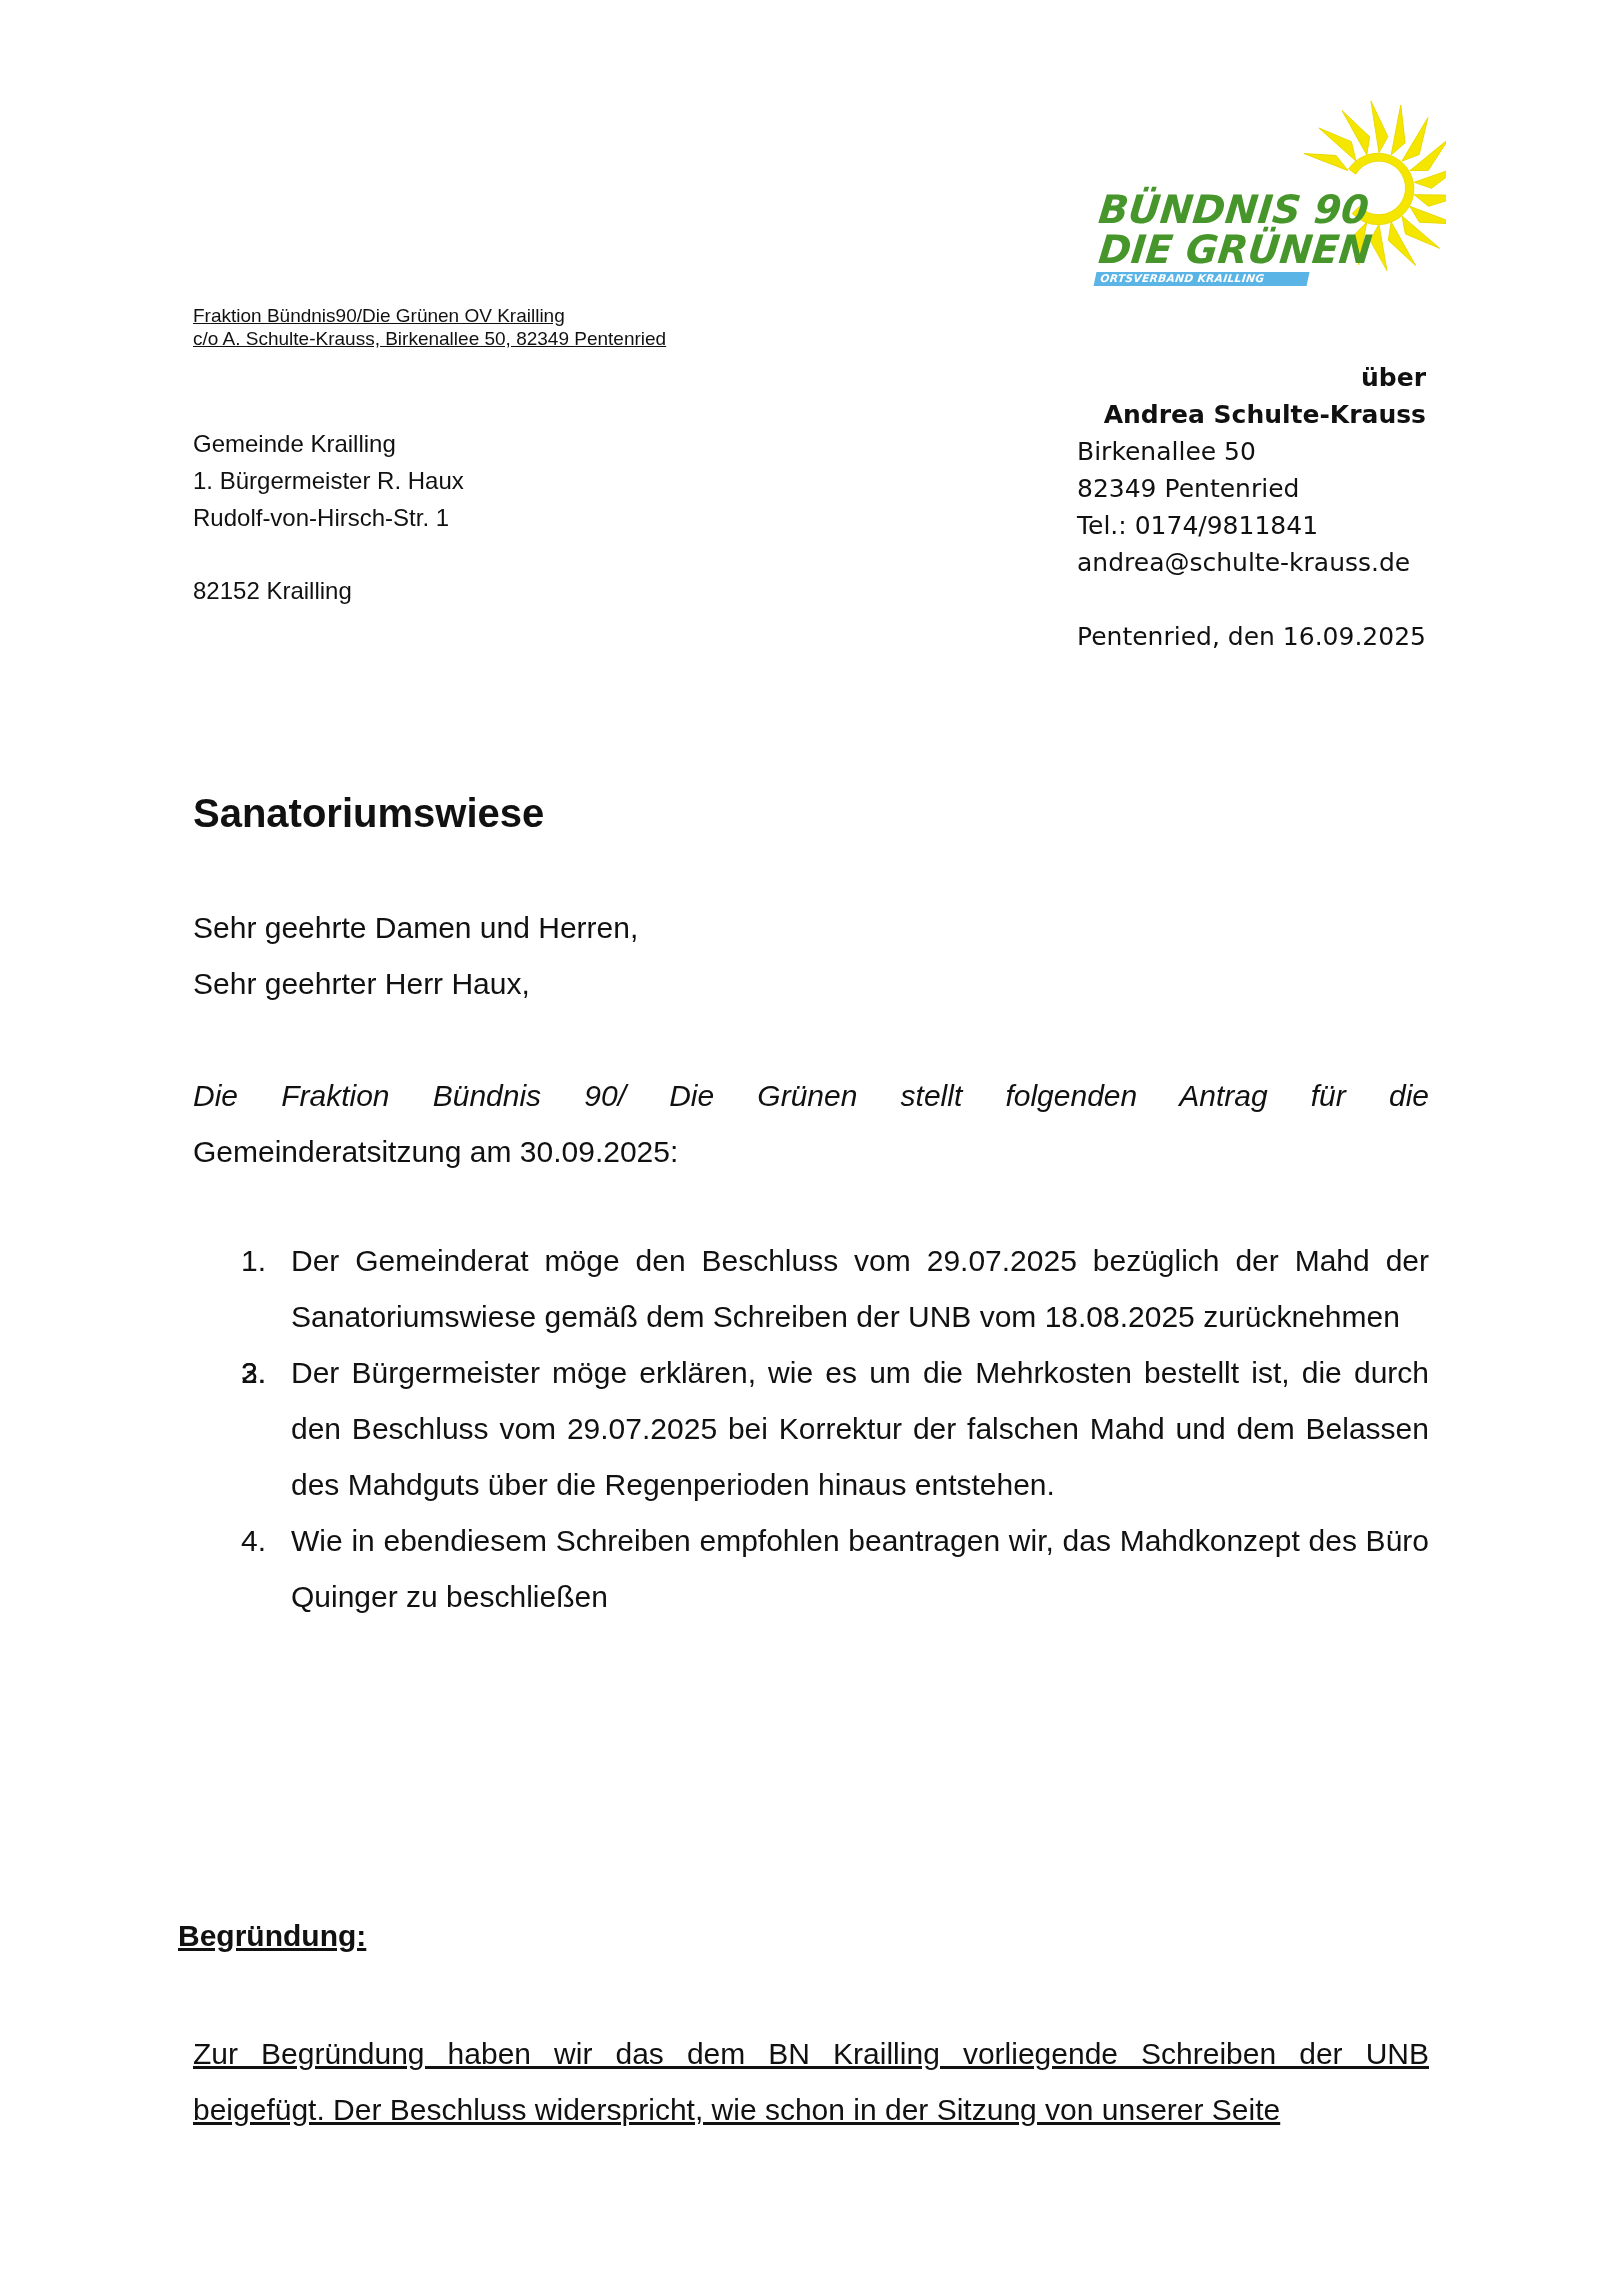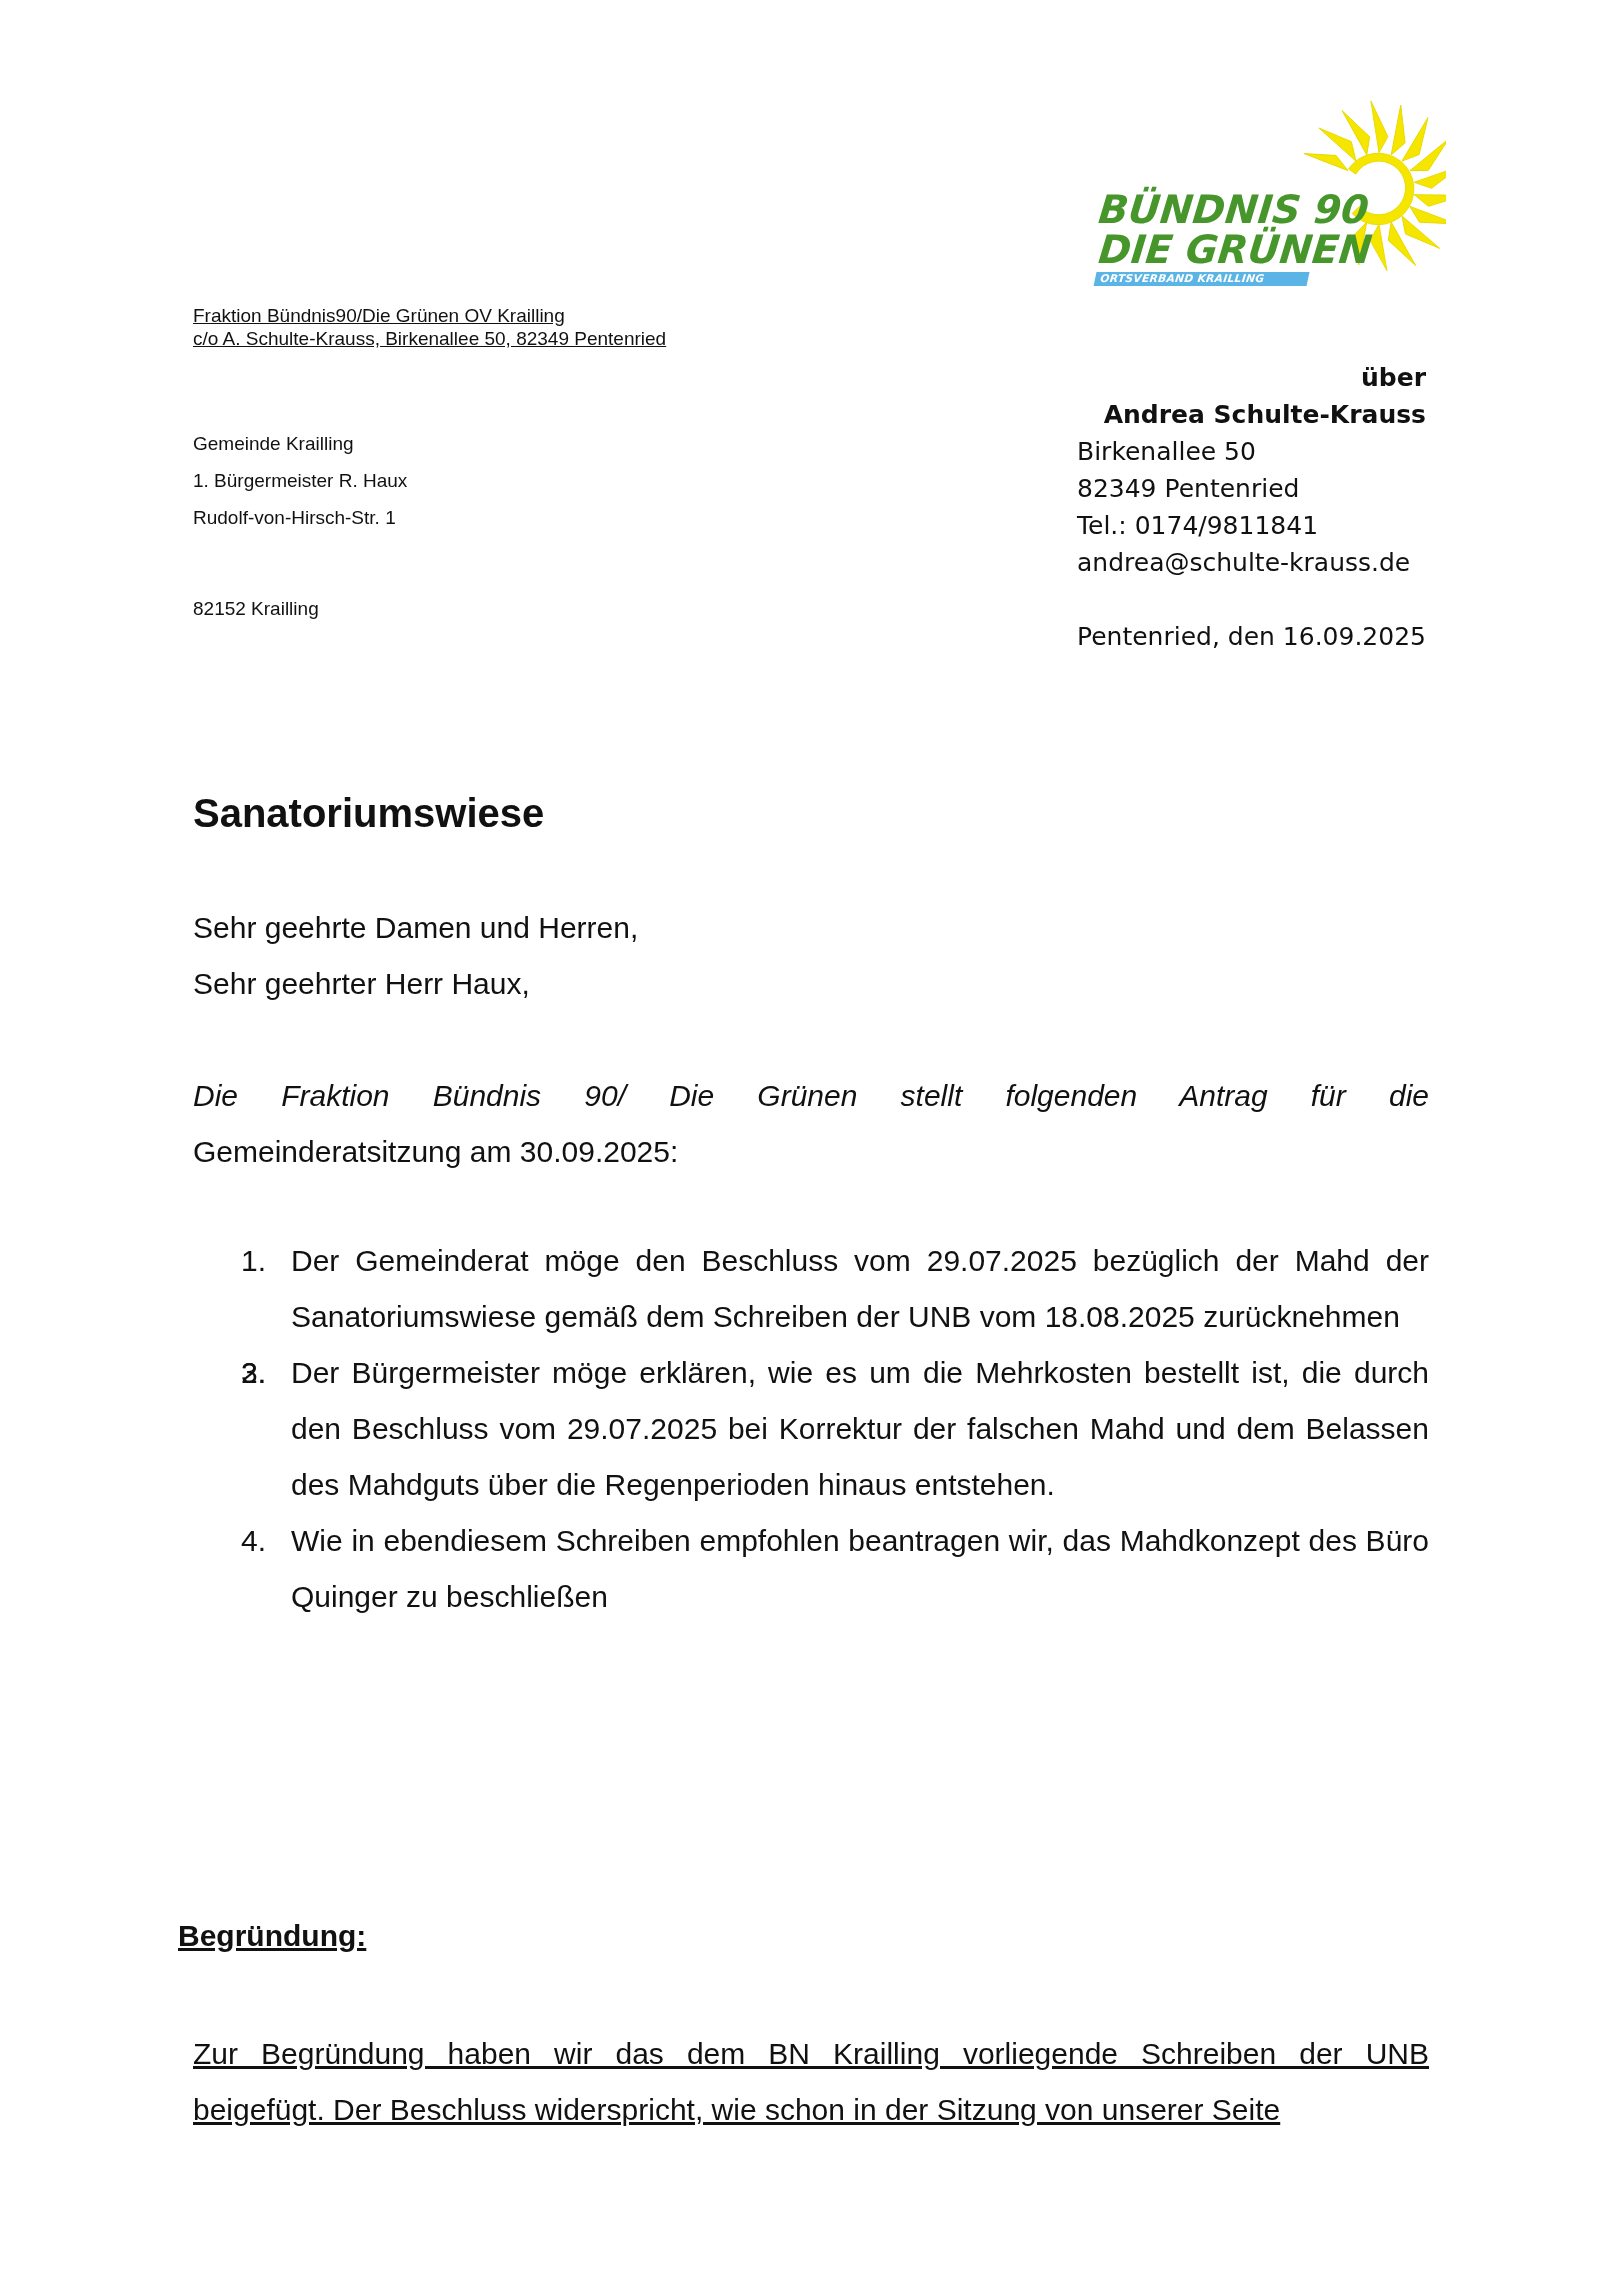--- a/index.html
+++ b/index.html
@@ -13,22 +13,22 @@
     .logo .line2 { top: 128px; }
     .logo .bar { position: absolute; left: 7.2px; top: 173px; width: 213px; height: 14.3px; background: #5ab4e5; transform: skewX(-12deg); }
     .logo .bar span { display: block; transform: skewX(6deg); color: #fff; font-family: "DejaVu Sans", sans-serif; font-weight: bold; font-style: italic; font-size: 10.7px; line-height: 14.3px; padding-left: 5.4px; letter-spacing: 0.3px; }
     .logo svg { position: absolute; left: 215px; top: 0; }
 
     
     .sender { position: absolute; left: 193px; top: 304px; font-size: 19px; line-height: 23px; }
     .sender div { text-decoration: underline; }
 
     
-    .recipient { position: absolute; left: 193px; top: 425px; font-size: 19px; line-height: 37px; }
-    .recipient .city { margin-top: 54px; }
+    .recipient { position: absolute; left: 193px; top: 425px; font-size: 24px; line-height: 37px; }
+    .recipient .city { margin-top: 36px; }
 
     
     .contact { position: absolute; left: 1077px; top: 359px; font-family: "DejaVu Sans", sans-serif; font-size: 25px; line-height: 37px; }
     .contact .b { font-weight: bold; text-align: right; }
     .contact .date { margin-top: 37px; }
 
     
     .subject { position: absolute; left: 193px; top: 791px; font-size: 40px; font-weight: bold; }
 
     .salutation { position: absolute; left: 193px; top: 900px; font-size: 30px; line-height: 56px; }

